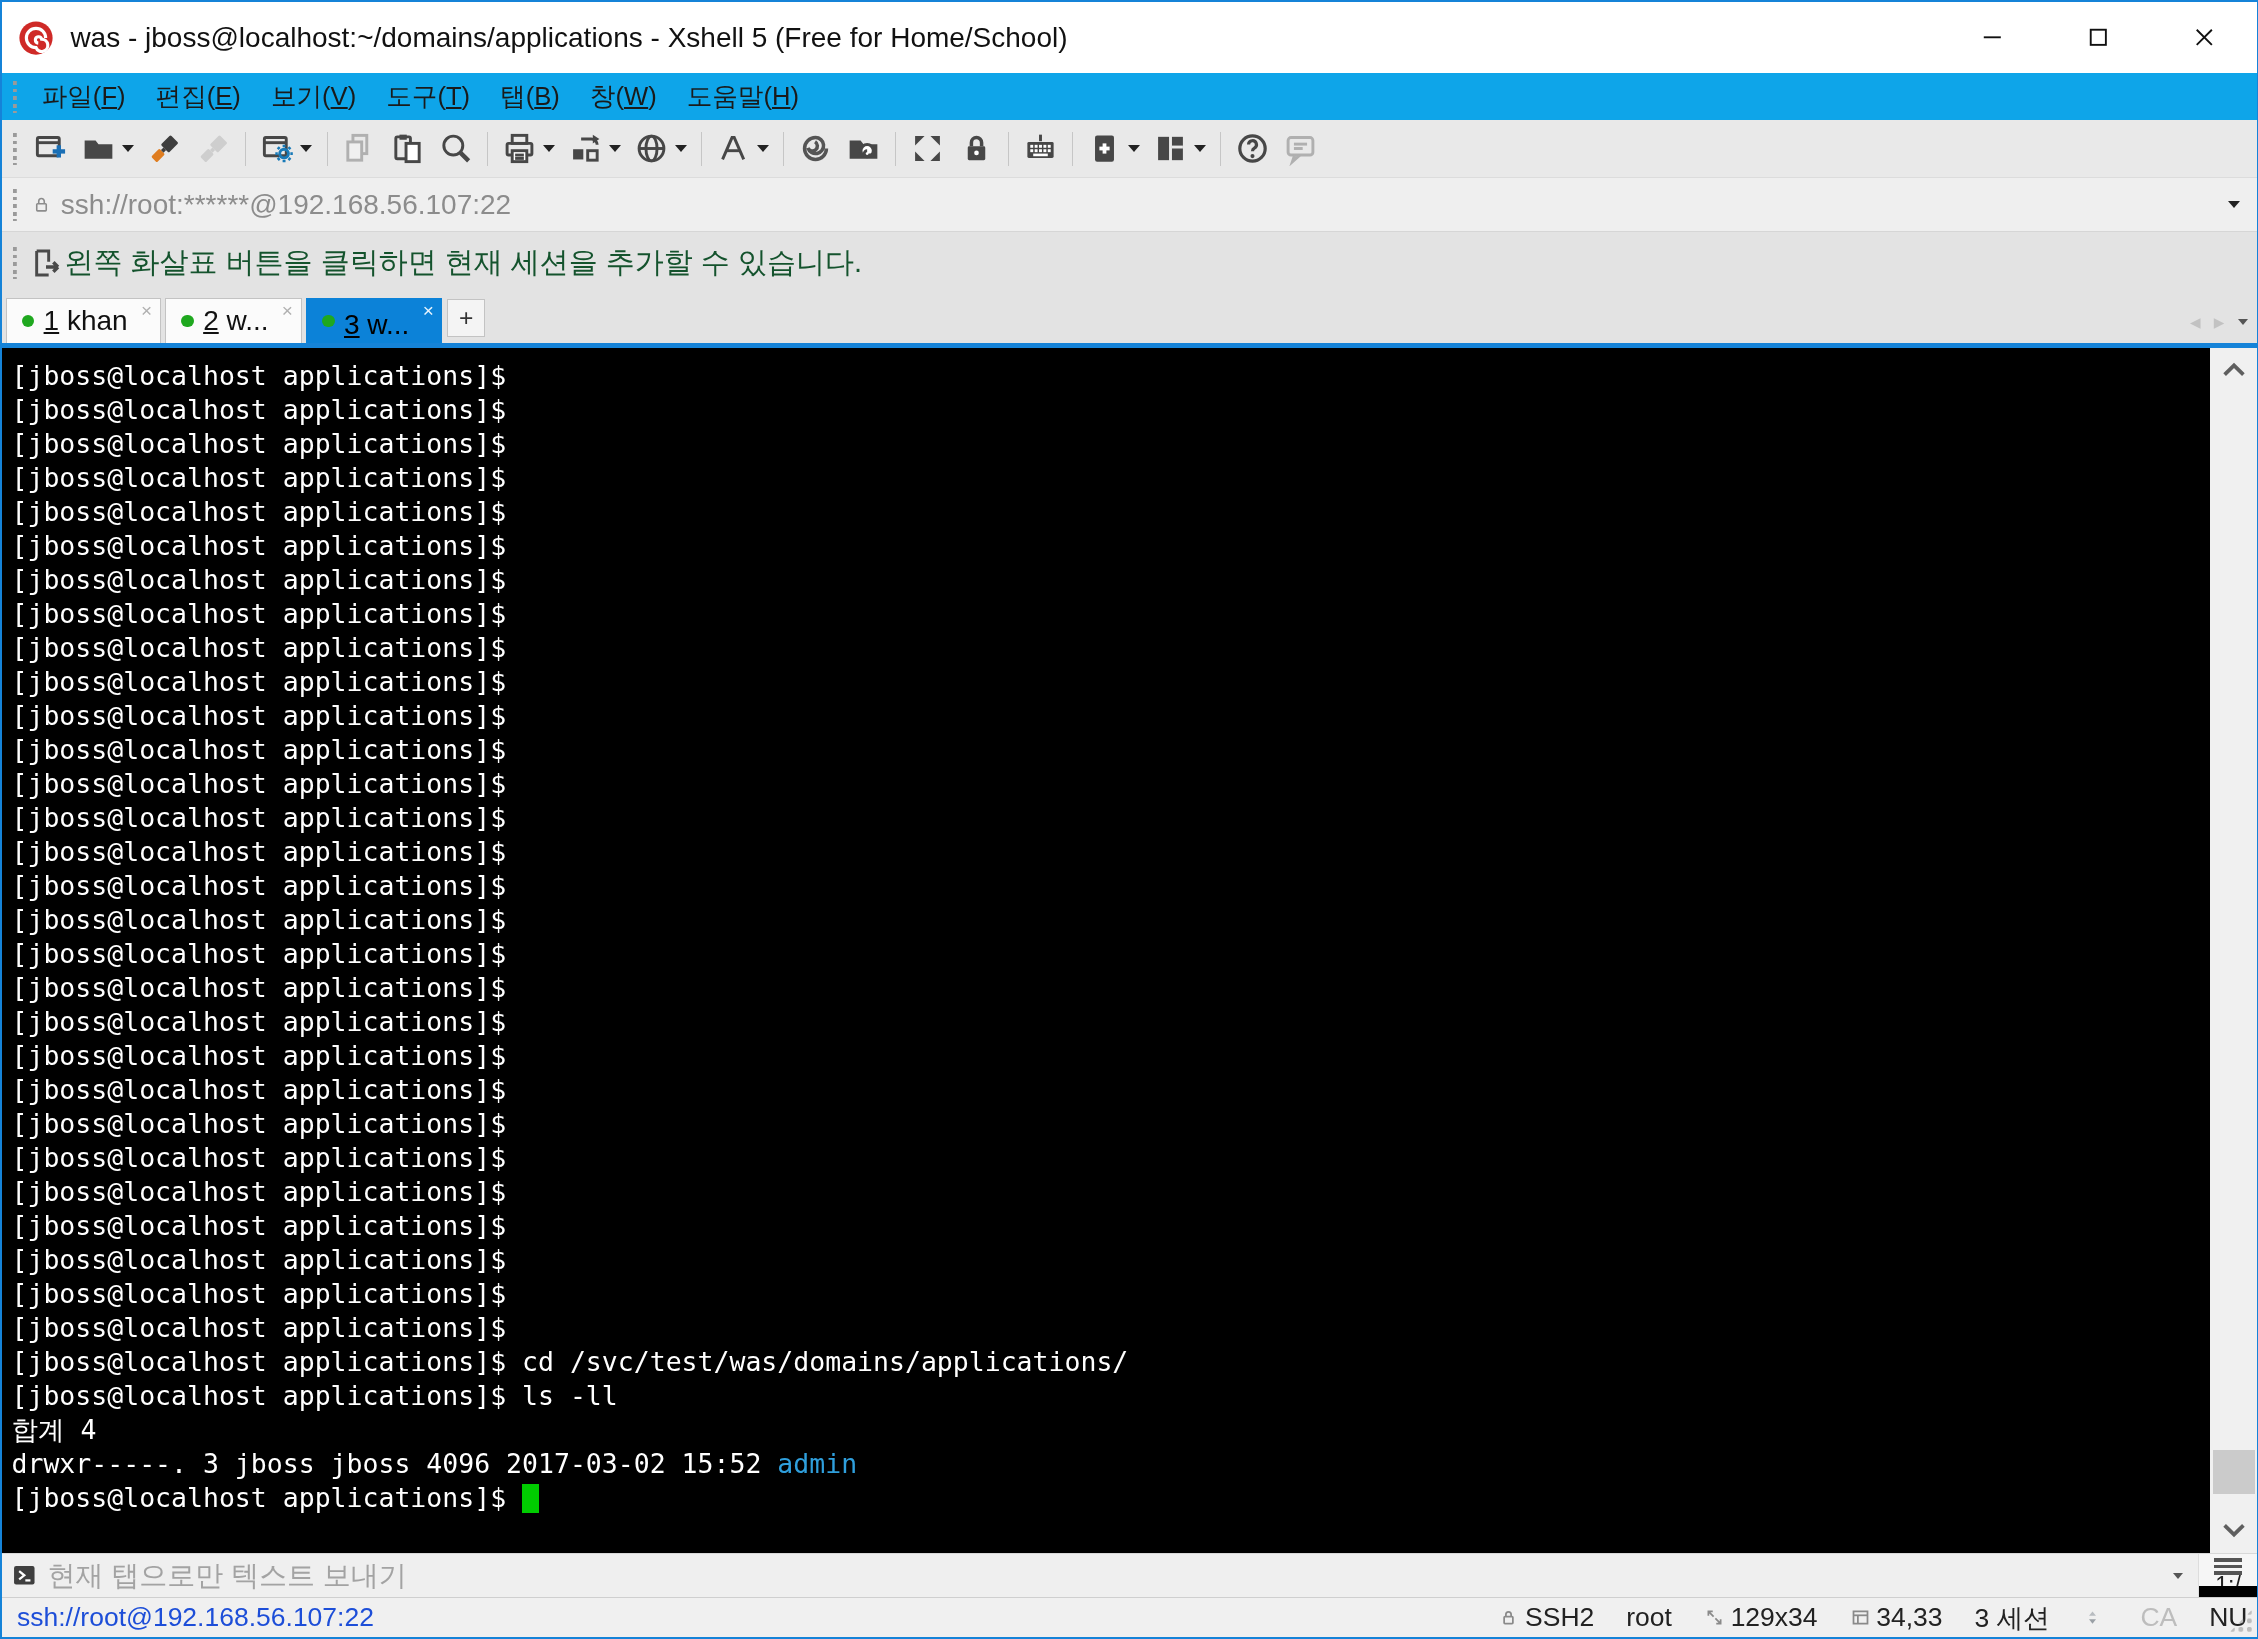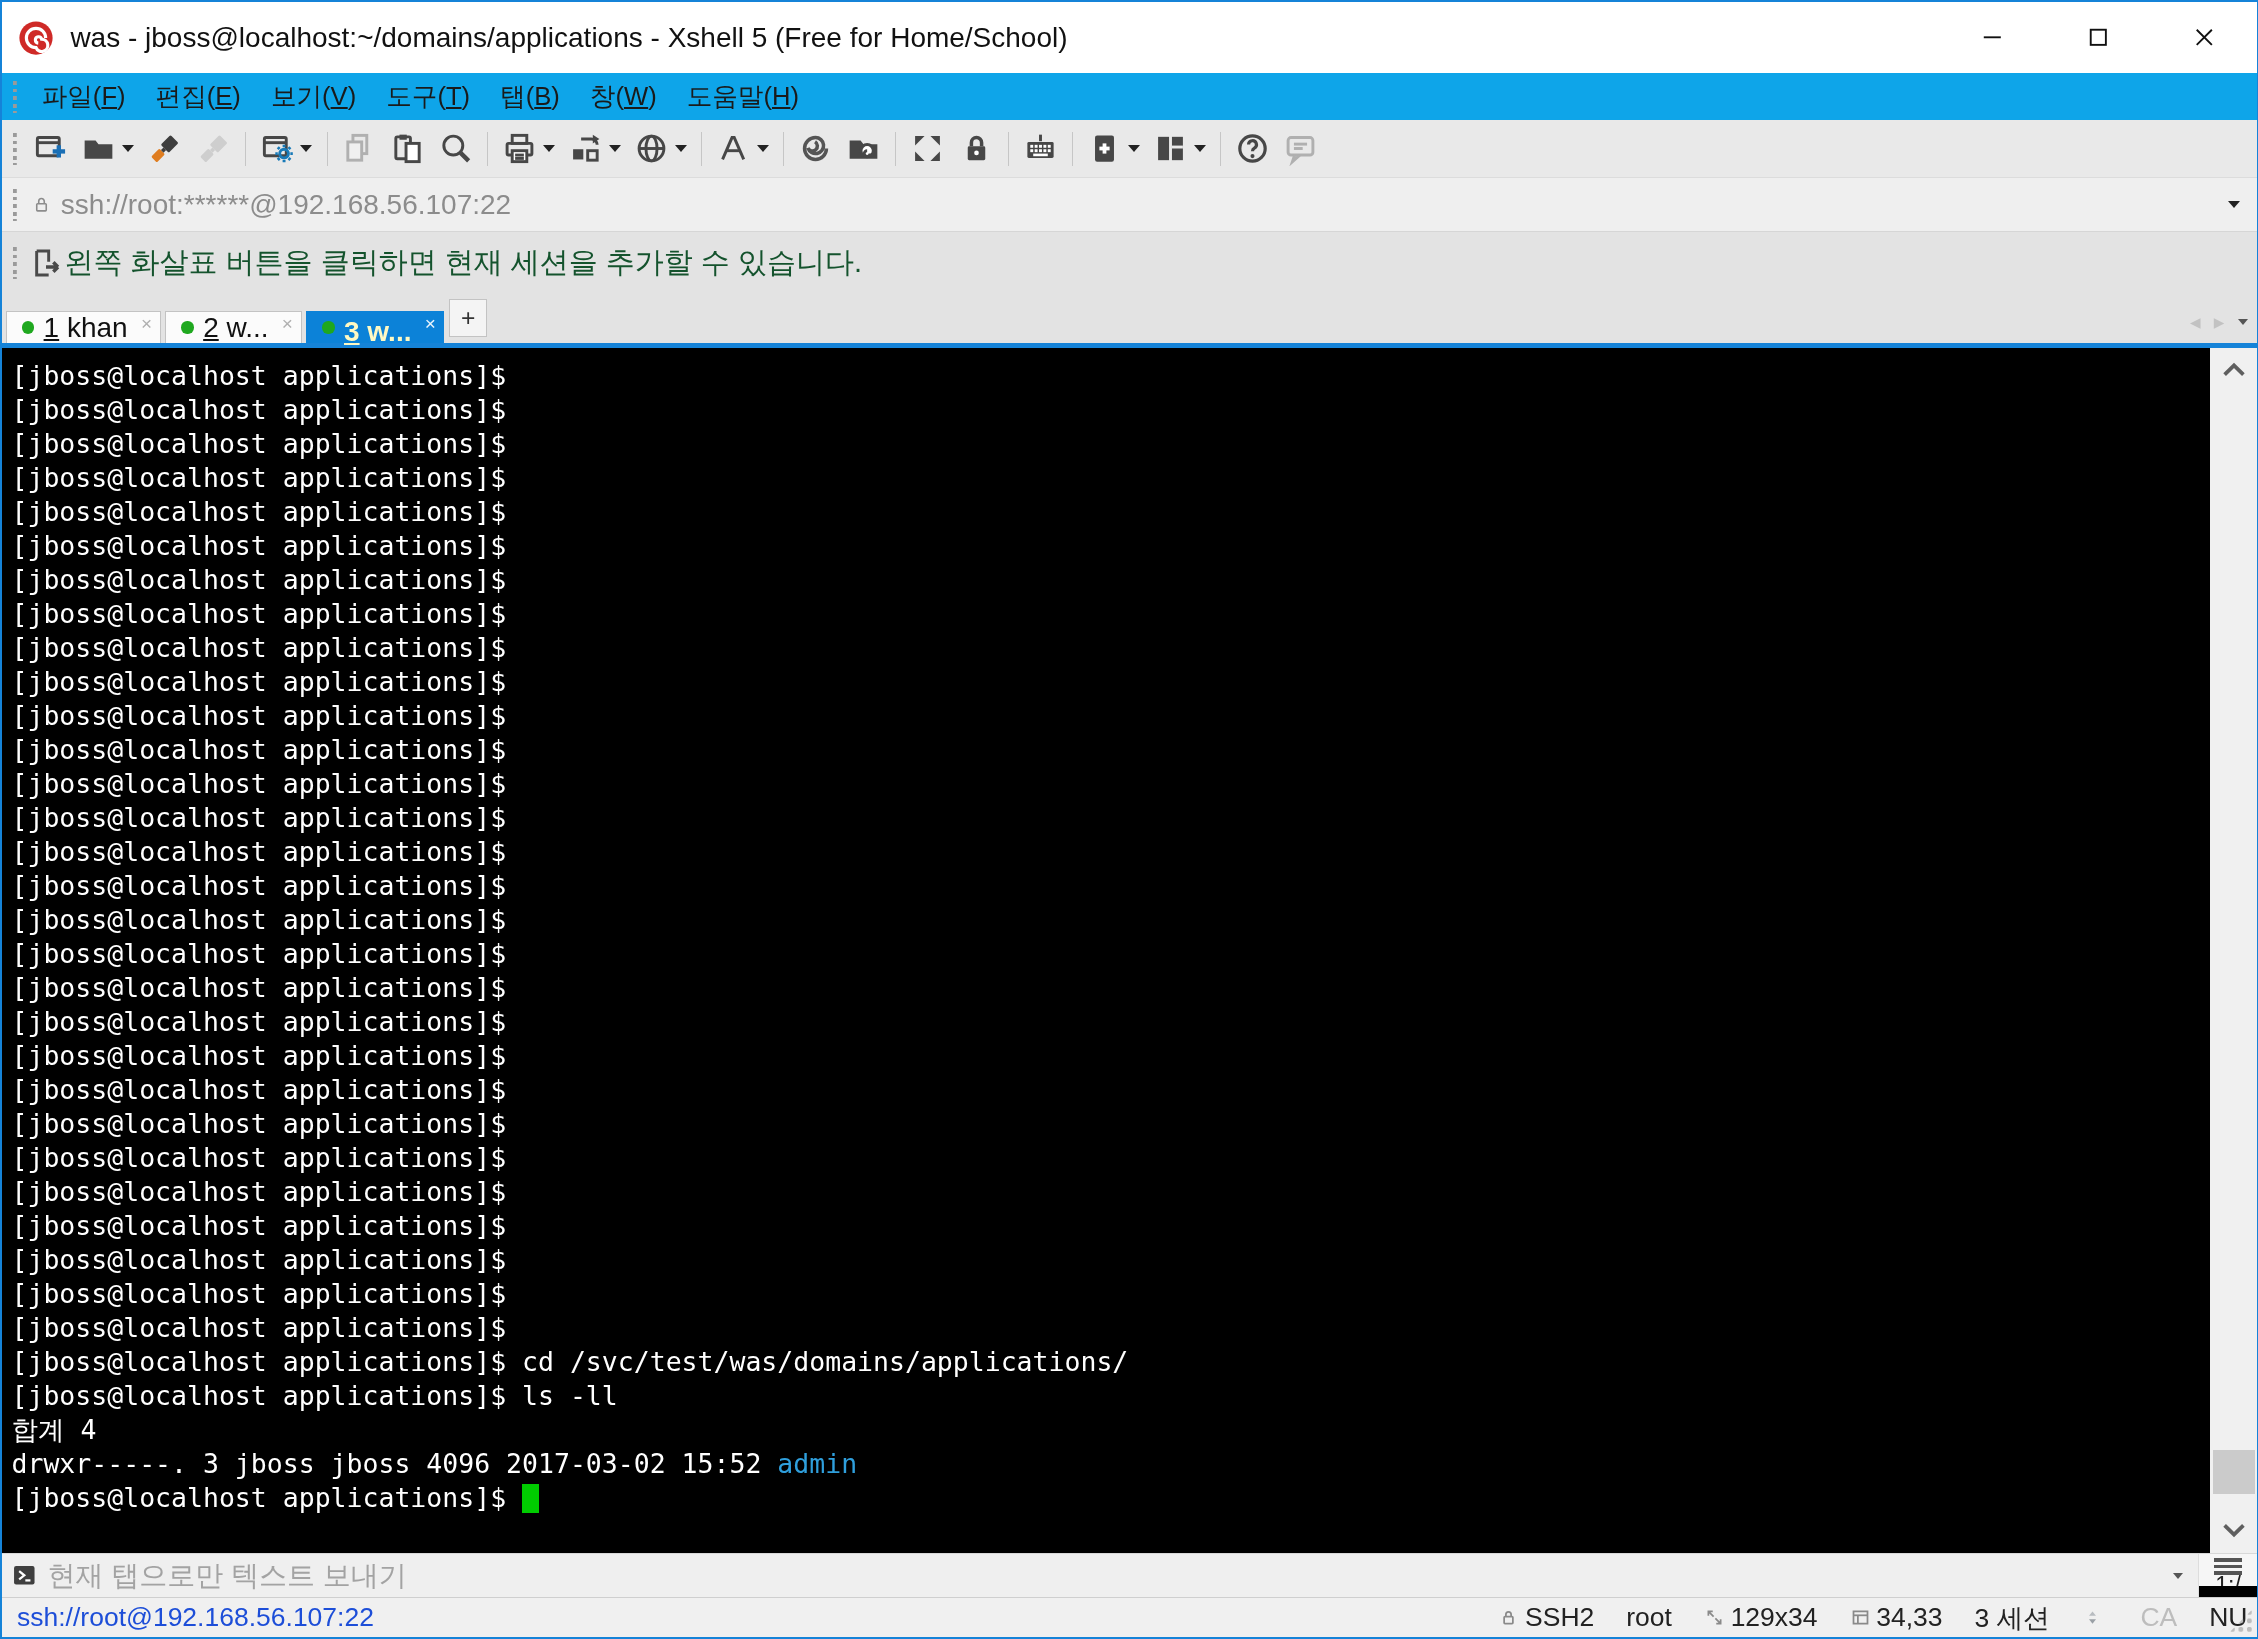--- a/index.html
+++ b/index.html
@@ -32,27 +32,27 @@
   .addressbar{height:55px;background:#efefef;display:flex;align-items:center;flex:none;border-top:0.9px solid #dcdcdc;border-bottom:0.9px solid #d6d6d6;padding-left:5.7px;}
   .addressbar .addr-text{font-size:28px;color:#8c8c8c;margin-left:9.5px;flex:1;white-space:nowrap;overflow:hidden;}
   .addressbar .caret{margin-right:17px;}
 
   
   .infobar{height:62px;background:#e3e3e3;display:flex;align-items:center;flex:none;padding-left:5.7px;}
   .infobar .info-text{font-size:29px;color:#14532d;margin-left:2px;white-space:nowrap;}
 
   
   .tabbar{height:49px;background:#e3e3e3;display:flex;align-items:flex-end;flex:none;padding-left:3.8px;position:relative;}
-  .tab{height:32px;display:flex;align-items:center;position:relative;padding:0 32px 0 15px;margin-right:4.7px;background:#fbfbfb;border:0.9px solid #c3c3c3;border-bottom:none;flex:none;}
+  .tab{height:45px;display:flex;align-items:center;position:relative;padding:0 32px 0 15px;margin-right:4.7px;background:#fbfbfb;border:0.9px solid #c3c3c3;border-bottom:none;flex:none;}
   .tab .dot{width:12.3px;height:12.3px;border-radius:50%;flex:none;margin-right:9.5px;}
   .tab .tab-label{font-size:28px;color:#111;white-space:nowrap;}
   .tab .tab-label u{text-decoration:underline;}
   .tab .tab-close{position:absolute;top:1.9px;right:7.6px;font-size:19px;color:#b0b0b0;line-height:19px;}
   .tab.active{background:#0c82d8;border-color:#0c82d8;}
-  .tab.active .tab-label{color:#fef9c3;font-weight:bold;margin-top:8px;}
+  .tab.active .tab-label{color:#000000;font-weight:normal;margin-top:8px;}
   .tab.active .tab-close{color:#e8f4fd;}
   .newtab{width:38px;height:38px;margin-bottom:5.7px;background:#f4f4f4;border:0.9px solid #c3c3c3;display:flex;align-items:center;justify-content:center;font-size:24.6px;color:#333;flex:none;}
   .tabnav{position:absolute;right:9.5px;bottom:9.5px;display:flex;align-items:center;gap:13.2px;}
   .tabnav .nav-ch{font-size:21px;color:#c2c2c2;}
   .tabnav .caret{border-top-color:#555;border-left-width:5.7px;border-right-width:5.7px;border-top-width:6.6px;margin:0;}
   .tab-blue-line{height:4.7px;background:#1583d8;flex:none;}
 
   
   .termwrap{flex:1;display:flex;background:#000;min-height:0;}
   .terminal{flex:1;padding:11.4px 0 0 9.5px;font-family:"DejaVu Sans Mono",monospace;font-size:26.5px;line-height:34px;color:#fff;overflow:hidden;white-space:pre;}

